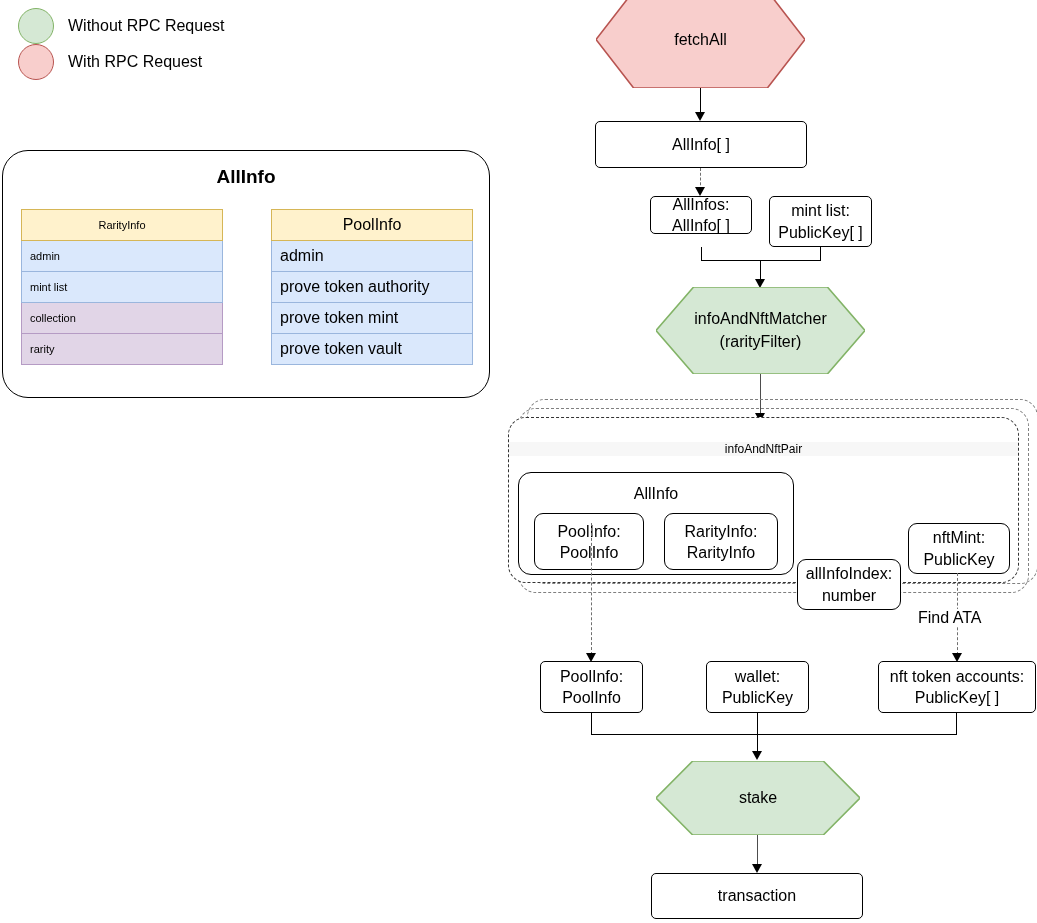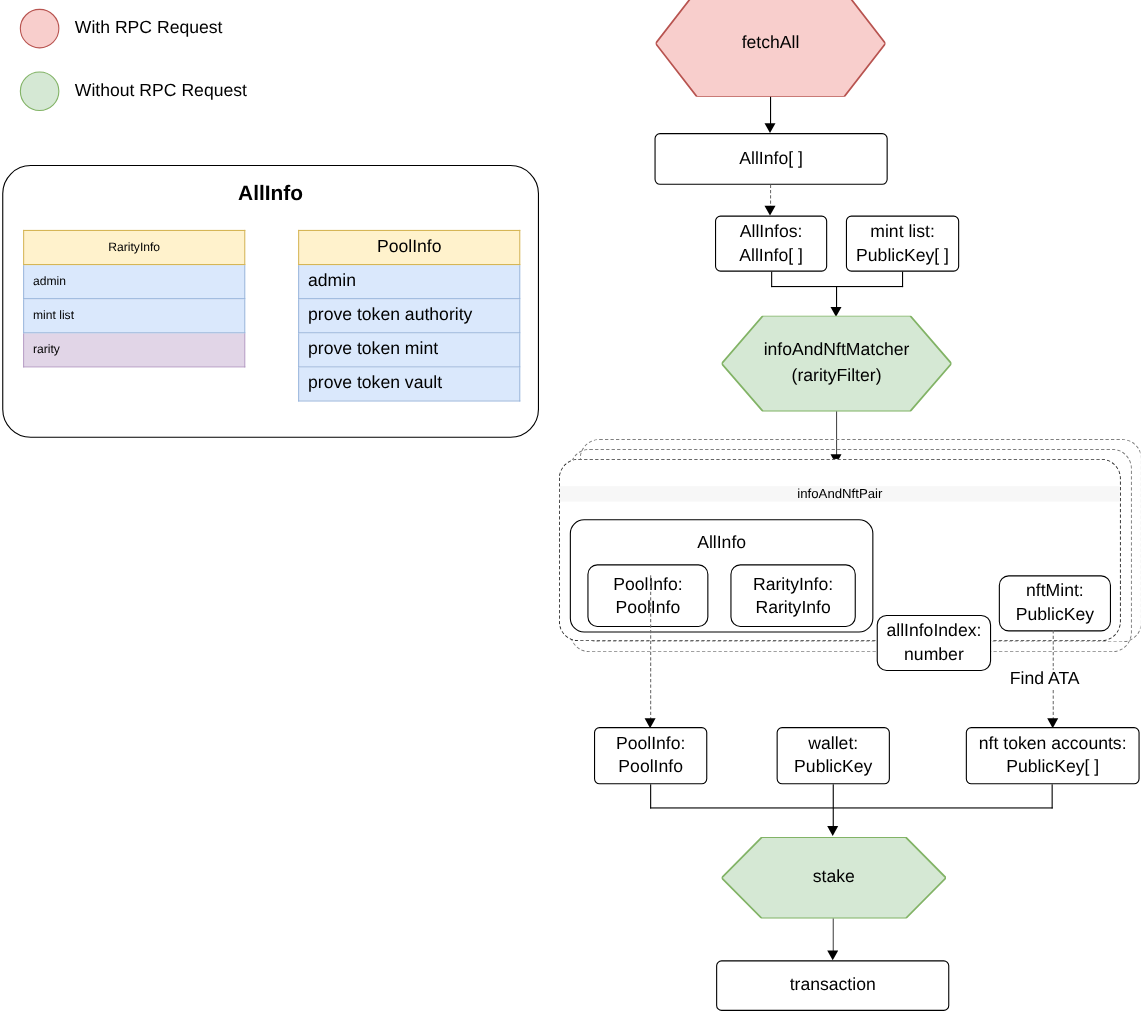--- a/index.html
+++ b/index.html
@@ -140,43 +140,46 @@
     background: #ffffff;
     padding: 0 3px;
   }
 </style>
 </head>
 <body>
 
 <div id="canvas">
 
   <div class="abs" style="left:18px; top:8px;">
+    <div style="display:flex; align-items:center; gap:14px;">
+      <div class="legend-dot green"></div>
+      <div class="legend-label">Without RPC Request</div>
+    </div>
     <div style="display:flex; align-items:center; gap:14px; margin-bottom:21px;">
       <div class="legend-dot"></div>
       <div class="legend-label">With RPC Request</div>
-    </div>
-    <div style="display:flex; align-items:center; gap:14px;">
-      <div class="legend-dot green"></div>
-      <div class="legend-label">Without RPC Request</div>
     </div>
   </div>
 
   <div class="abs card" style="left:2px; top:150px; width:488px; height:248px;">
     <div class="card-title abs" style="left:0; top:15px;">AllInfo</div>
 
     <table class="tbl tbl-sm abs" style="left:18px; top:58px; width:202px;">
       <tbody>
           <tr>
         <td class="hdr">RarityInfo</td>
       </tr>
       <tr>
             <td class="blue">admin</td>
           </tr>
       <tr>
             <td class="blue">mint list</td>
+          </tr>
+      <tr>
+            <td class="purple">collection</td>
           </tr>
       <tr>
             <td class="purple">rarity</td>
           </tr>
     </tbody>
       </table>
 
     <table class="tbl tbl-lg abs" style="left:268px; top:58px; width:202px;">
       <tbody>
           <tr>
@@ -209,21 +212,21 @@
   <div class="ln-v solidblk" style="left:700px; top:88px; height:26px;"></div>
   <div class="arrowhead" style="left:695px; top:112px;"></div>
 
   <div class="abs node" style="left:595px; top:121px; width:212px; height:47px;">
     <span>AllInfo[ ]</span>
   </div>
 
   <div class="ln-v dash" style="left:700px; top:168px; height:22px;"></div>
   <div class="arrowhead" style="left:695px; top:187px;"></div>
 
-  <div class="abs node" style="left:650px; top:196px; width:102px; height:51px; flex-direction:column;">
+  <div class="abs node" style="left:650px; top:196px; width:102px; height:38px; flex-direction:column;">
     <span>AllInfos:</span>
     <span>AllInfo[ ]</span>
   </div>
 
   <div class="abs node" style="left:769px; top:196px; width:103px; height:51px; flex-direction:column;">
     <span>mint list:</span>
     <span>PublicKey[ ]</span>
   </div>
 
   <div class="ln-v solidblk" style="left:701px; top:247px; height:14px;"></div>

